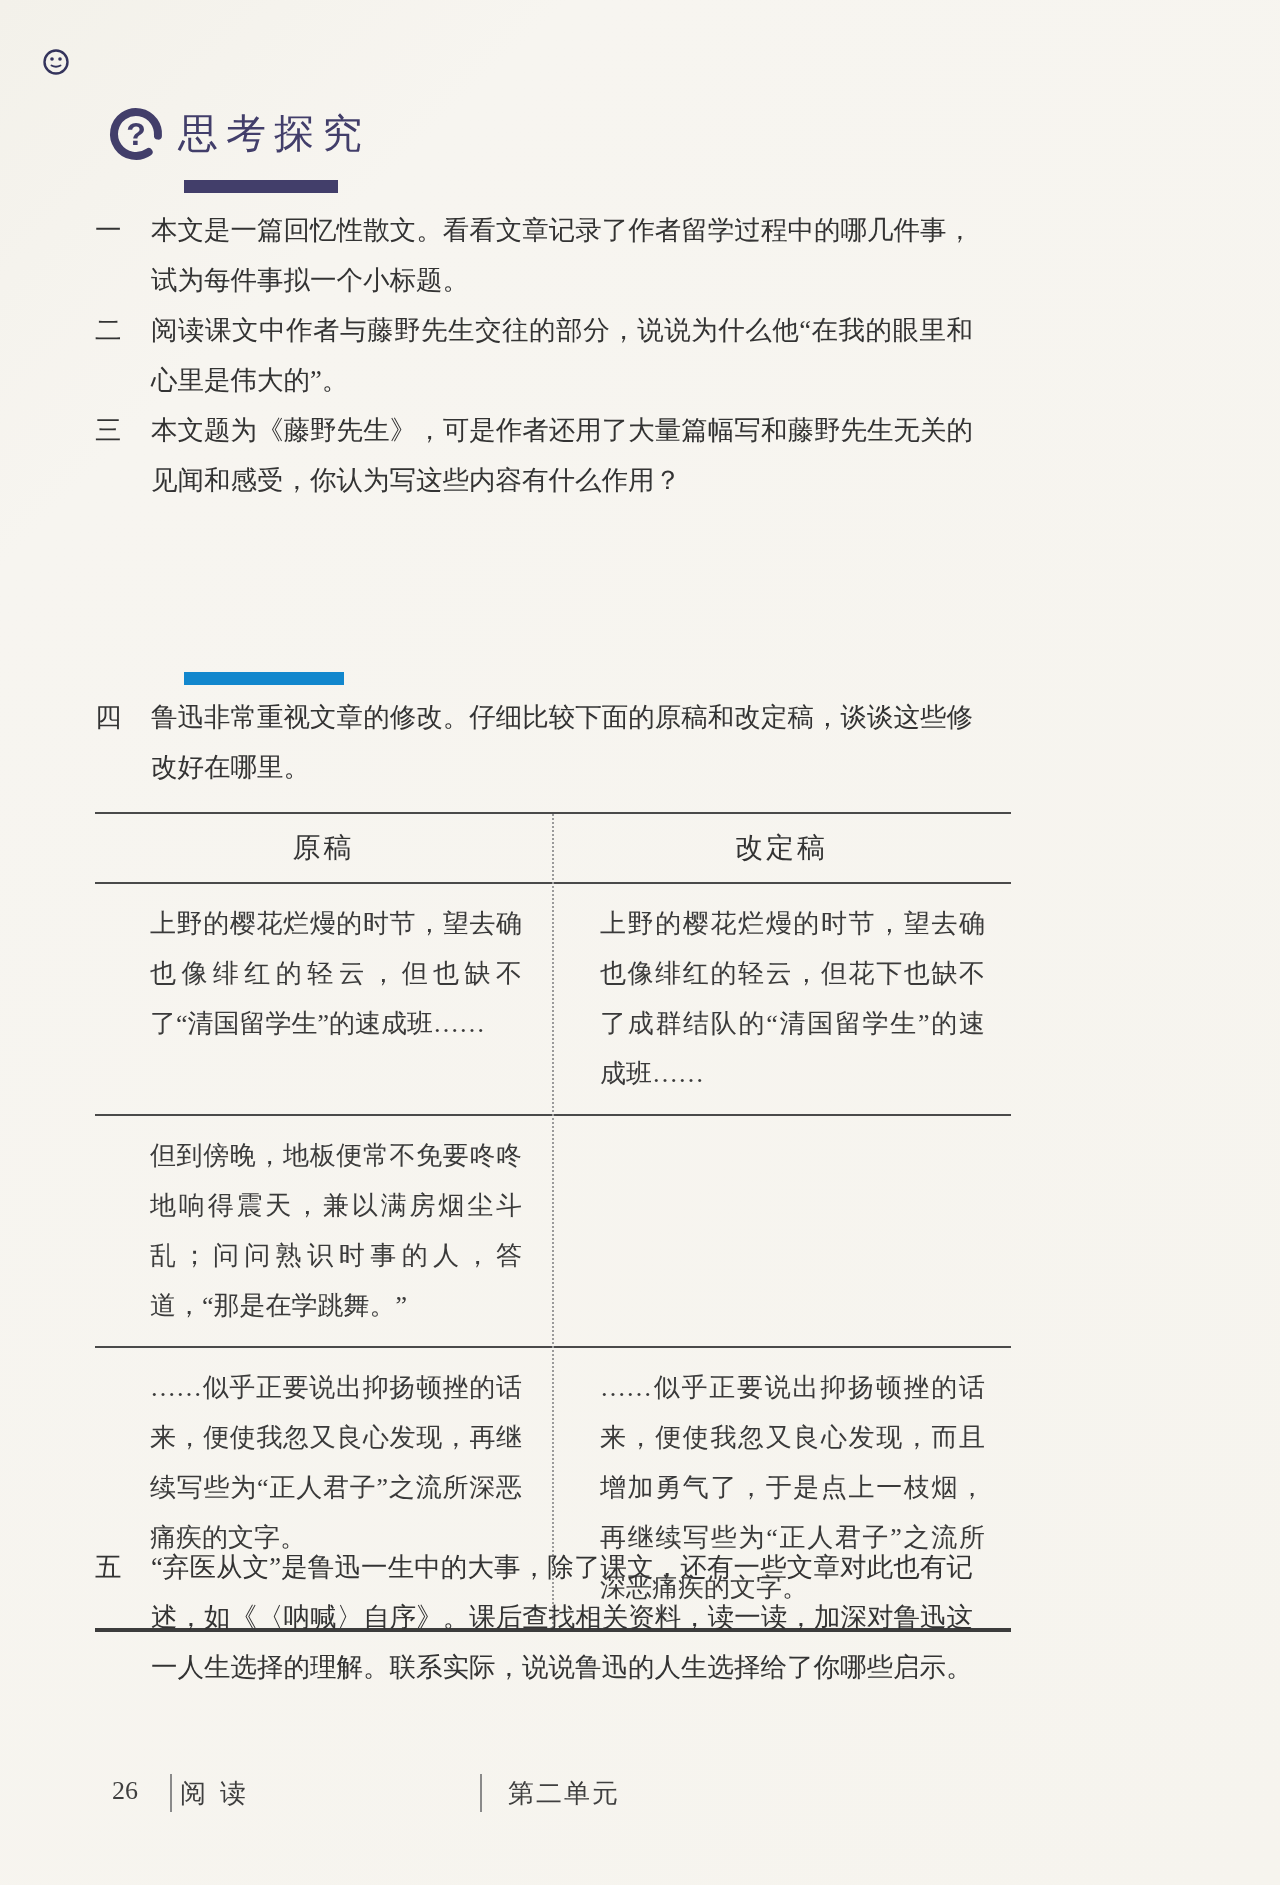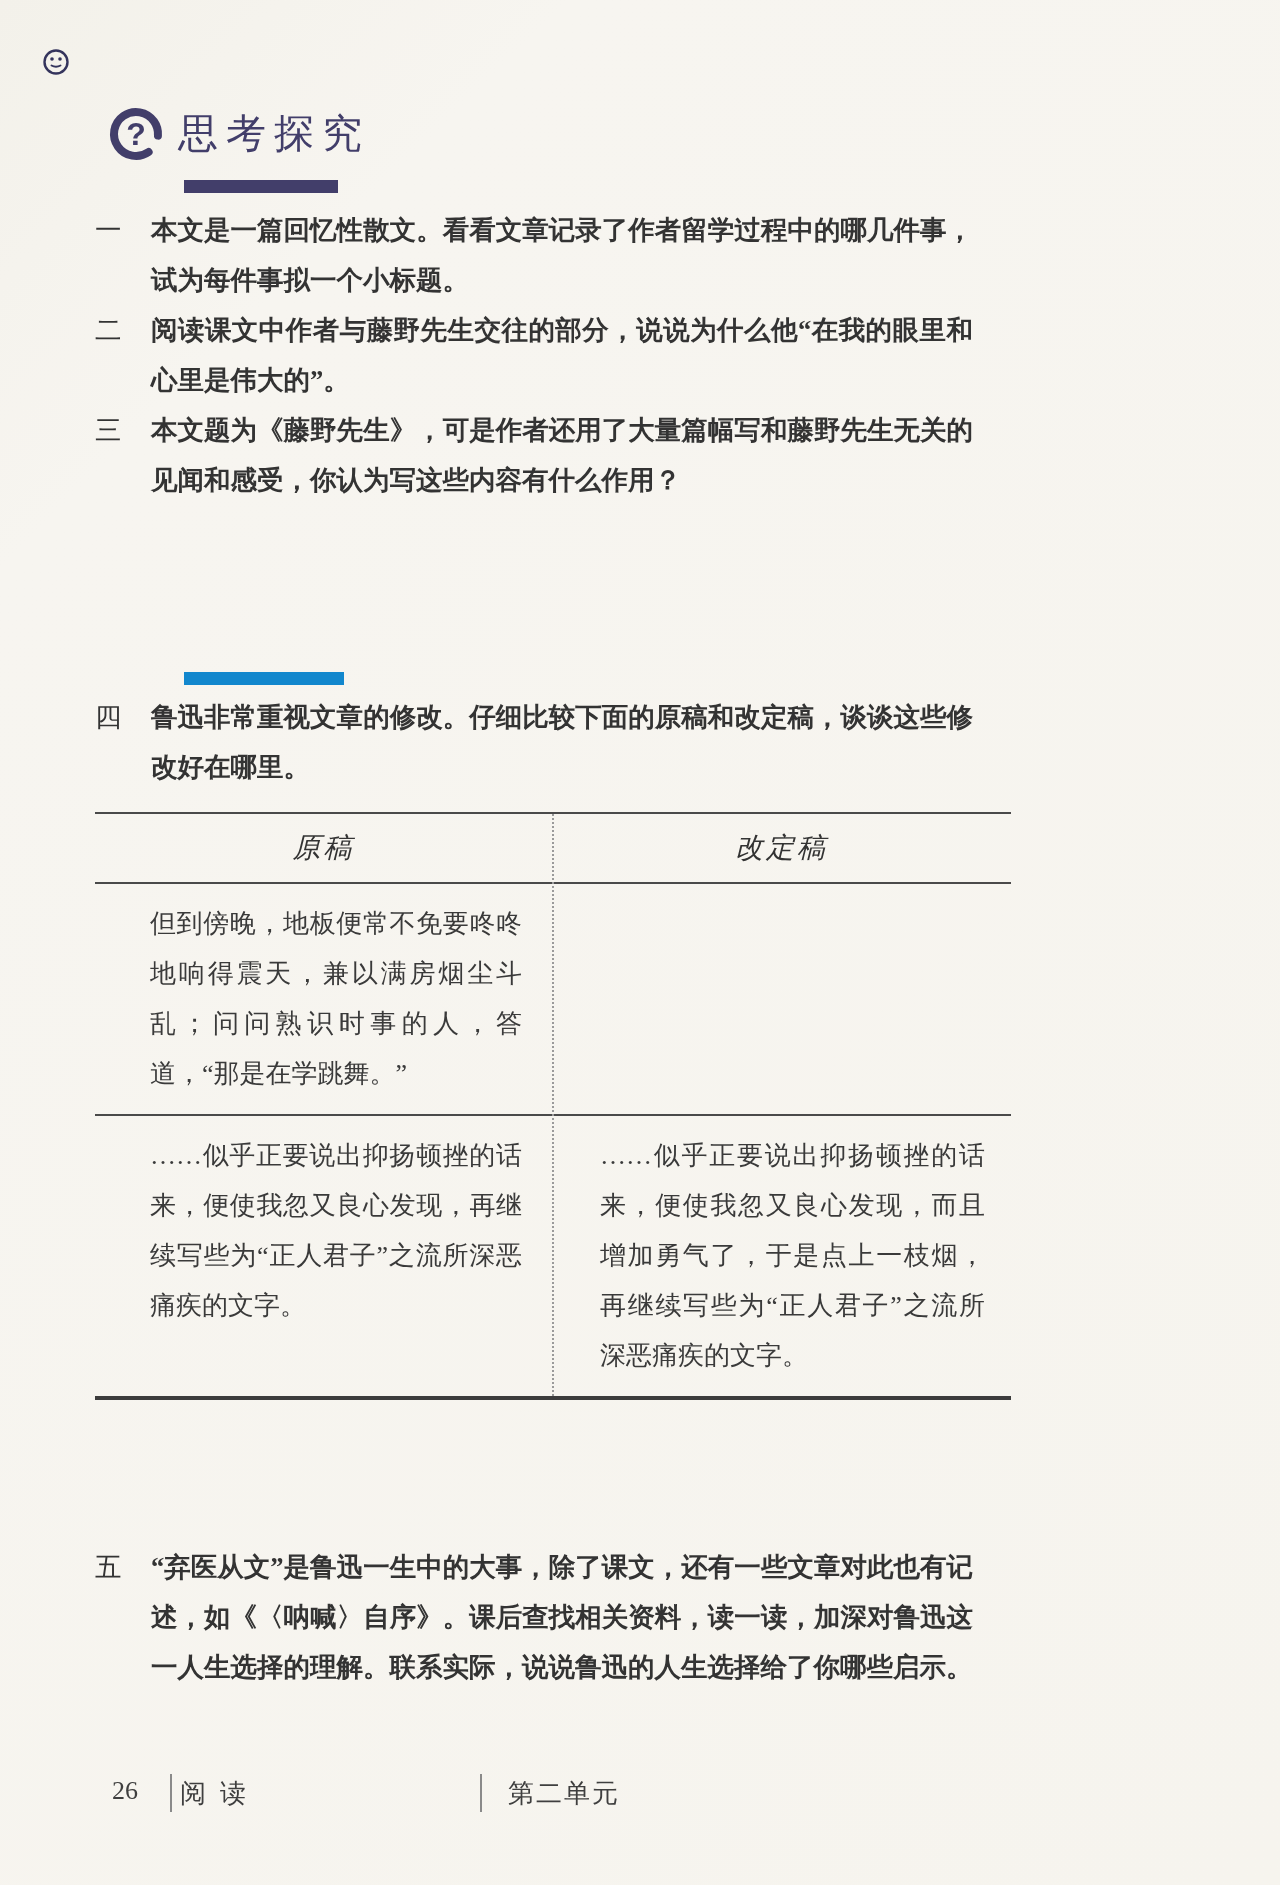--- a/index.html
+++ b/index.html
@@ -67,21 +67,20 @@
     line-height: 50px;
   }
   .q-num {
     flex: 0 0 56px;
     color: #333;
   }
   .q-text {
     flex: 1 1 auto;
     text-align: justify;
     color: #333;
-    font-weight: bold;
   }
   #think-list  { top: 205px; }
   #item4-block { top: 692px; }
   #item5-block { top: 1542px; }
 
   
   .cmp-table {
     position: absolute;
     left: 95px;
     top: 812px;
@@ -101,21 +100,20 @@
     grid-template-columns: 457px 459px;
     height: 68px;
     align-items: center;
     border-bottom: 2.5px solid #4a4a4a;
   }
   .cmp-header .cmp-h {
     text-align: center;
     font-size: 28px;
     color: #333;
     letter-spacing: 3px;
-    font-style: italic;
   }
   .cmp-row {
     display: grid;
     grid-template-columns: 457px 459px;
     border-bottom: 2px solid #4a4a4a;
   }
   .cmp-row:last-child { border-bottom: none; }
   .cmp-cell {
     font-size: 26px;
     line-height: 50px;
@@ -189,20 +187,24 @@
     </div>
   </div>
 
   <div class="cmp-table">
     <div class="cmp-vline"></div>
     <div class="cmp-header">
       <div class="cmp-h">原稿</div>
       <div class="cmp-h">改定稿</div>
     </div>
     <div class="cmp-row">
+      <div class="cmp-cell original">上野的樱花烂熳的时节，望去确也像绯红的轻云，但也缺不了“清国留学生”的速成班……</div>
+      <div class="cmp-cell revised">上野的樱花烂熳的时节，望去确也像绯红的轻云，但花下也缺不了成群结队的“清国留学生”的速成班……</div>
+    </div>
+    <div class="cmp-row">
       <div class="cmp-cell original">但到傍晚，地板便常不免要咚咚地响得震天，兼以满房烟尘斗乱；问问熟识时事的人，答道，“那是在学跳舞。”</div>
     </div>
     <div class="cmp-row">
       <div class="cmp-cell original">……似乎正要说出抑扬顿挫的话来，便使我忽又良心发现，再继续写些为“正人君子”之流所深恶痛疾的文字。</div>
       <div class="cmp-cell revised">……似乎正要说出抑扬顿挫的话来，便使我忽又良心发现，而且增加勇气了，于是点上一枝烟，再继续写些为“正人君子”之流所深恶痛疾的文字。</div>
     </div>
   </div>
 
   <div class="q-list" id="item5-block">
     <div class="q-item">

